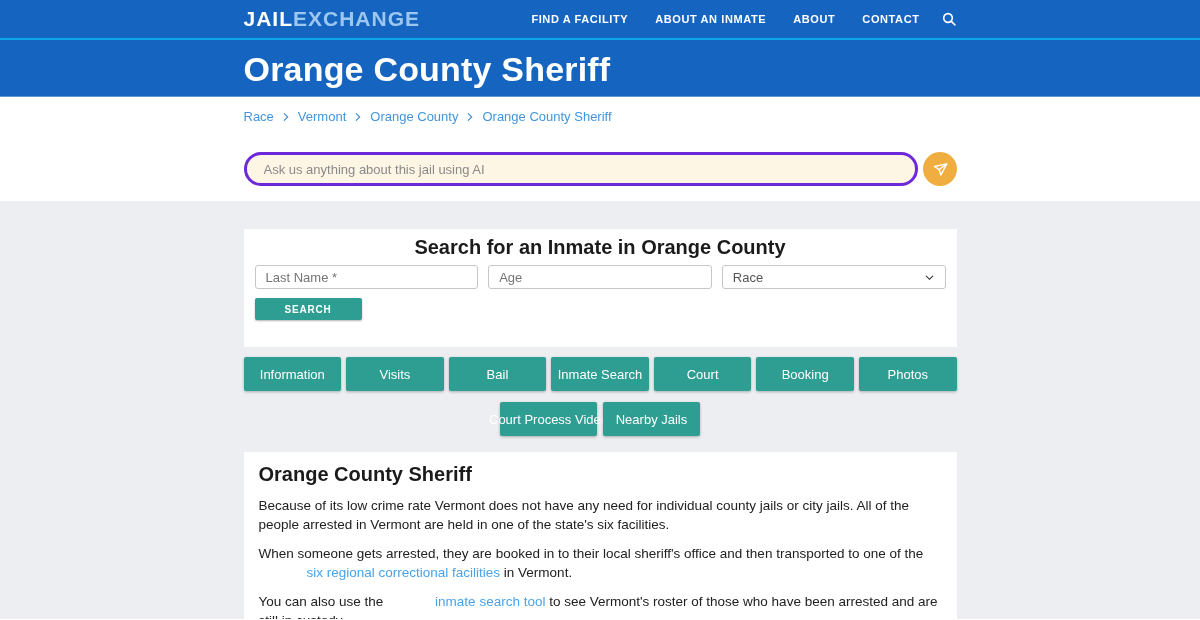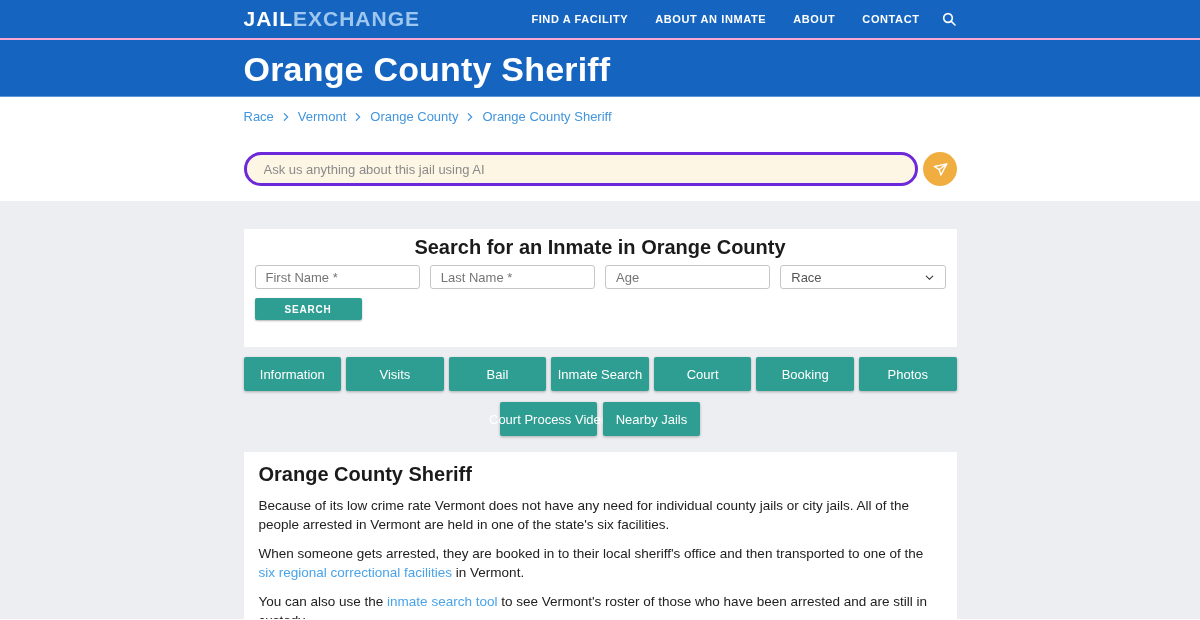--- a/index.html
+++ b/index.html
@@ -8,21 +8,21 @@
     width: 1200px; height: 620px; overflow: hidden;
     background: #ffffff;
     font-family: "Liberation Sans", "DejaVu Sans", sans-serif;
     color: #212121;
   }
   .container { width: 713px; margin: 0 auto; }
 
   
   .topbar {
     height: 40px; background: #1565c0;
-    border-bottom: 2px solid #f9a8d4;
+    border-bottom: 2px solid #0ea5e9;
     display: flex; align-items: center;
   }
   .topbar .container { display: flex; align-items: center; justify-content: space-between; }
   .logo { font-size: 21px; font-weight: bold; letter-spacing: 1px; cursor: pointer; white-space: nowrap; }
   .logo .l1 { color: #ffffff; }
   .logo .l2 { color: #9ec7f0; }
   .topnav { display: flex; align-items: center; gap: 27px; }
   .topnav a {
     color: #ffffff; text-decoration: none; font-size: 11px; font-weight: bold;
     letter-spacing: 0.6px; white-space: nowrap;
@@ -96,21 +96,21 @@
     font-family: "Liberation Sans", "DejaVu Sans", sans-serif;
     white-space: nowrap;
   }
   .btn-row1 .qbtn { flex: 1; }
   .btn-row2 .qbtn { width: 97px; padding: 0 6px; }
 
   
   .article-card { margin-top: 16px; padding: 10px 15px 20px; min-height: 200px; }
   .article-card h2 { margin: 0 0 10px; font-size: 20px; font-weight: bold; color: #1b1b1b; line-height: 24px; }
   .article-p { margin: 0 0 10px; font-size: 13.5px; line-height: 19px; color: #212121; }
-  .article-p a { color: #49a3ea; text-decoration: none; }
+  .article-p a { color: #49a3ea; text-decoration: none; margin-left: 48px; }
 </style>
 </head>
 <body>
 
 <div class="topbar">
   <div class="container">
     <div class="logo">
       <span class="l1">JAIL</span><span class="l2">EXCHANGE</span>
     </div>
     <div class="topnav">
@@ -170,21 +170,20 @@
     </div>
   </div>
 </div>
 
 <div class="gray-area">
   <div class="container">
 
     <div class="card search-card">
       <h2>Search for an Inmate in Orange County</h2>
       <div class="fields">
-        <div class="field"><input type="text" placeholder="First Name *" style=""></div>
         <div class="field"><input type="text" placeholder="Last Name *" style=""></div>
         <div class="field"><input type="text" placeholder="Age" style=""></div>
         <div class="field">
           <div class="select-box">
             <span>Race</span>
             <span style="display:flex;">
               <svg width="11" height="11" viewBox="0 0 24 24" fill="none" stroke="#333333" stroke-width="2.4" stroke-linecap="round">
                   <polyline points="5 9 12 16 19 9"></polyline>
                 </svg>
             </span>

